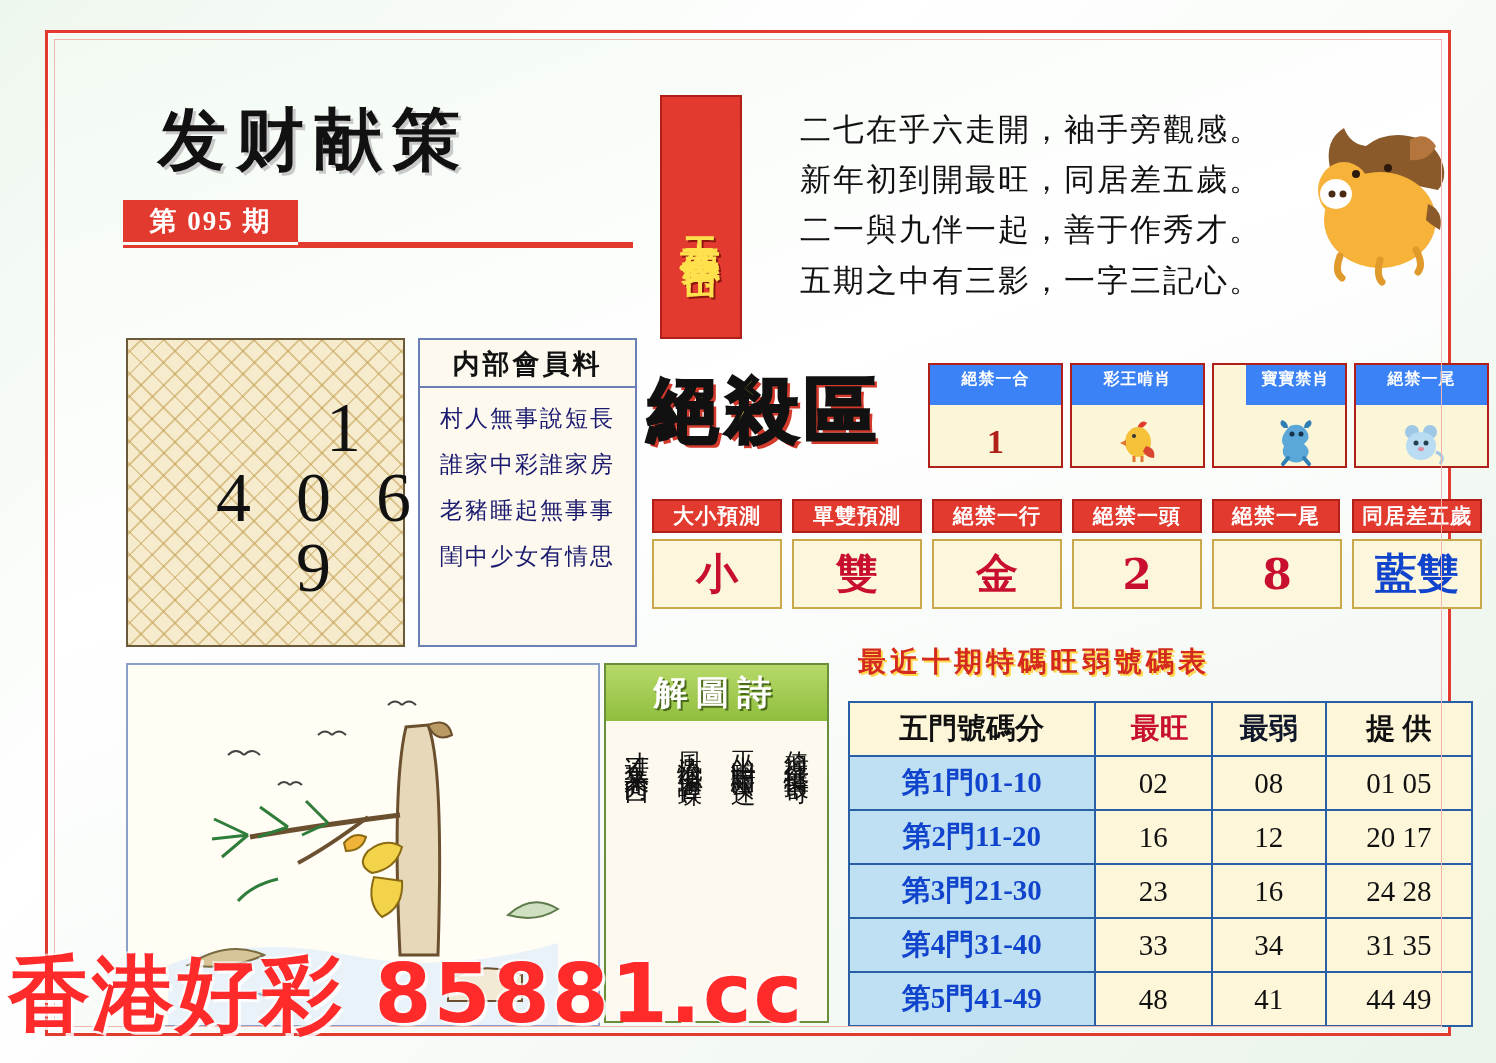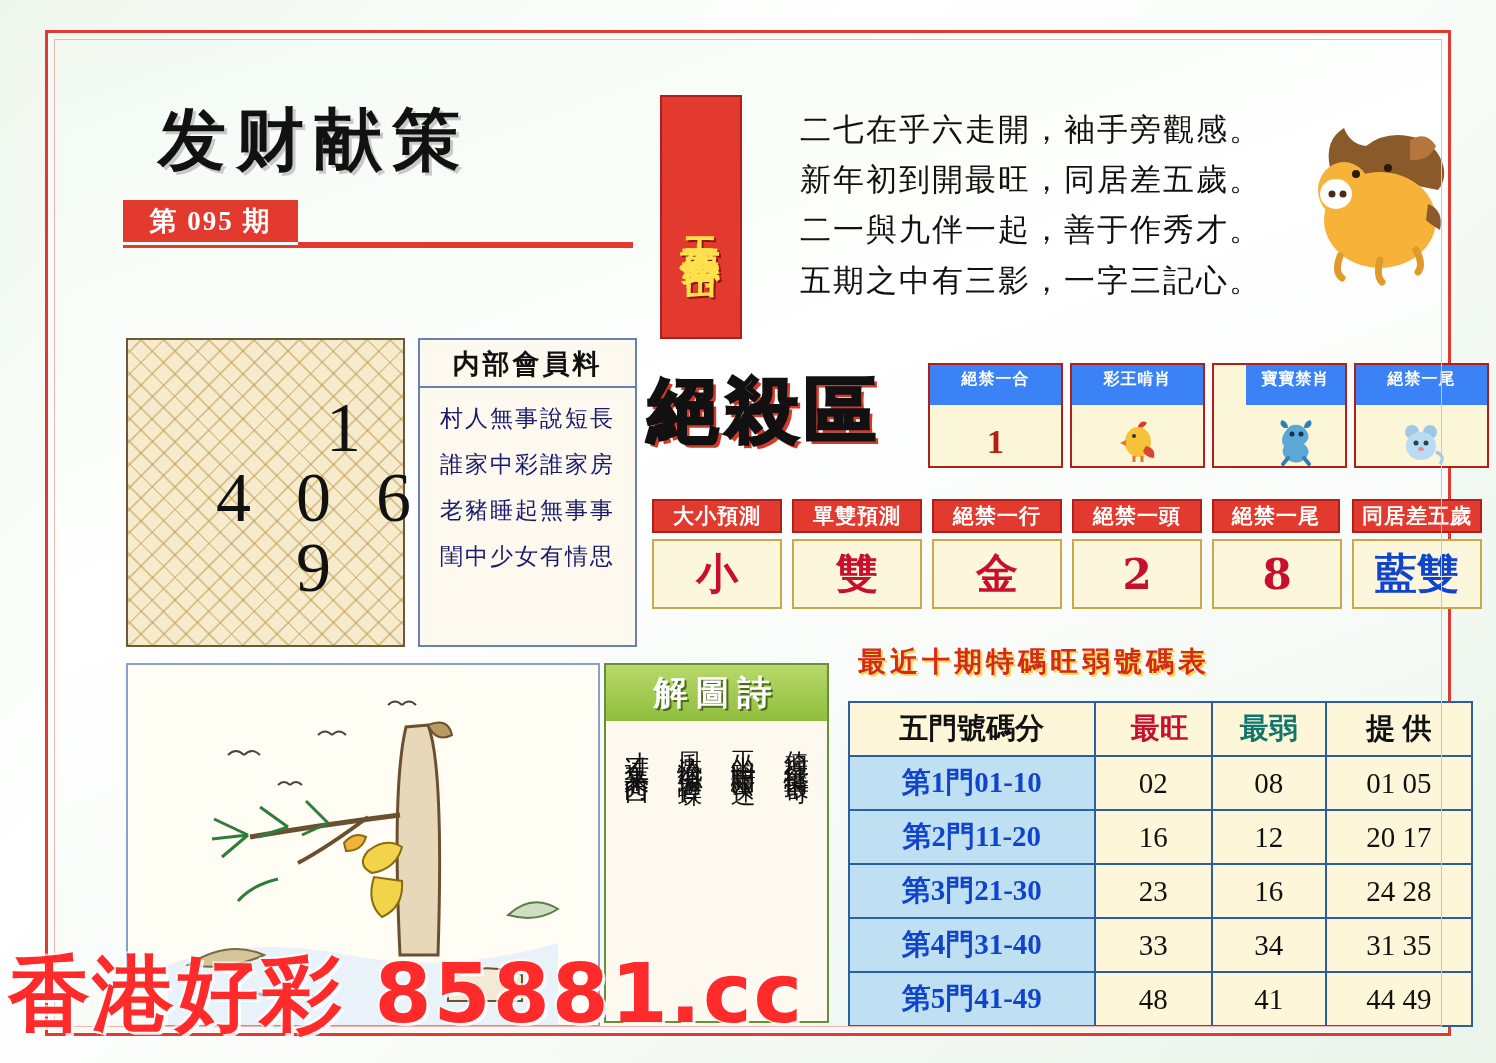--- a/index.html
+++ b/index.html
@@ -145,21 +145,21 @@
   table.t{
     position:absolute;left:800px;top:668px;width:625px;border-collapse:collapse;
     background:#fdf6d9;
   }
   table.t th,table.t td{
     border:2px solid #2a5fa8;text-align:center;height:50px;
     font-size:29px;font-family:"Liberation Serif",serif;margin-top:8px;
   }
   table.t th{background:#fdf6d9;color:#111;font-weight:bold;}
   table.t th.hot{color:#c8102e;padding-left:14px;}
-  table.t th.cold{color:#0f766e;border-radius:11px;}
+  table.t th.cold{color:#0f172a;border-radius:11px;}
   table.t td{background:#bfe0f2;color:#c8102e;}
   table.t td.lab{color:#1144cc;font-weight:bold;}
   table.t td.v{color:#111;background:#fdf6d9;}
 
   
   .wm{
     position:absolute;left:8px;top:940px;width:1000px;
     font-family:"DejaVu Sans","Liberation Sans",sans-serif;
     font-weight:bold;font-size:82px;color:#ff2a2a;letter-spacing:2px;
     text-shadow:3px 3px 0 rgba(255,255,255,.85),-2px -2px 0 rgba(255,255,255,.6);

